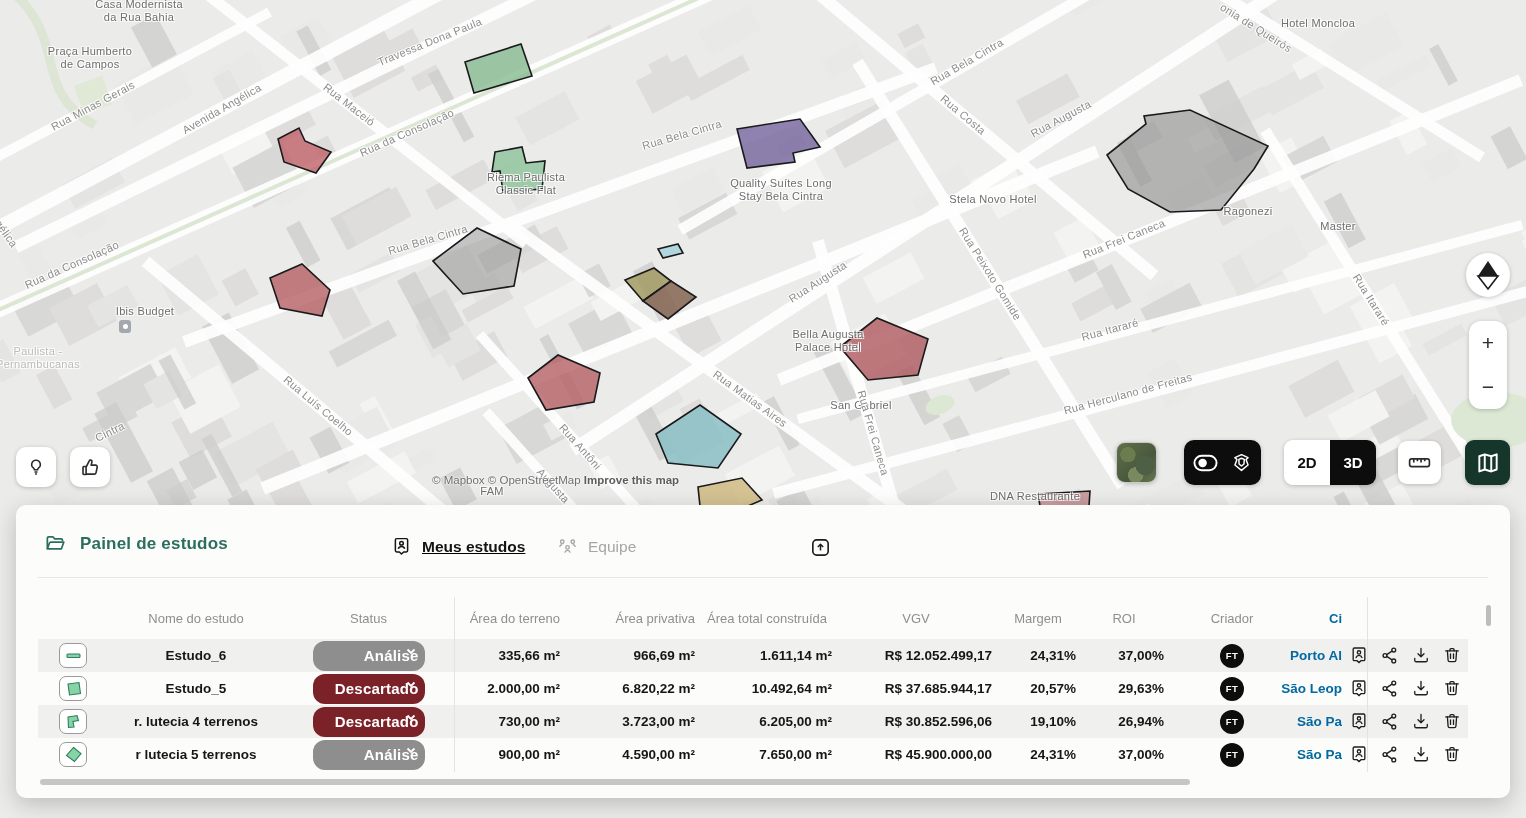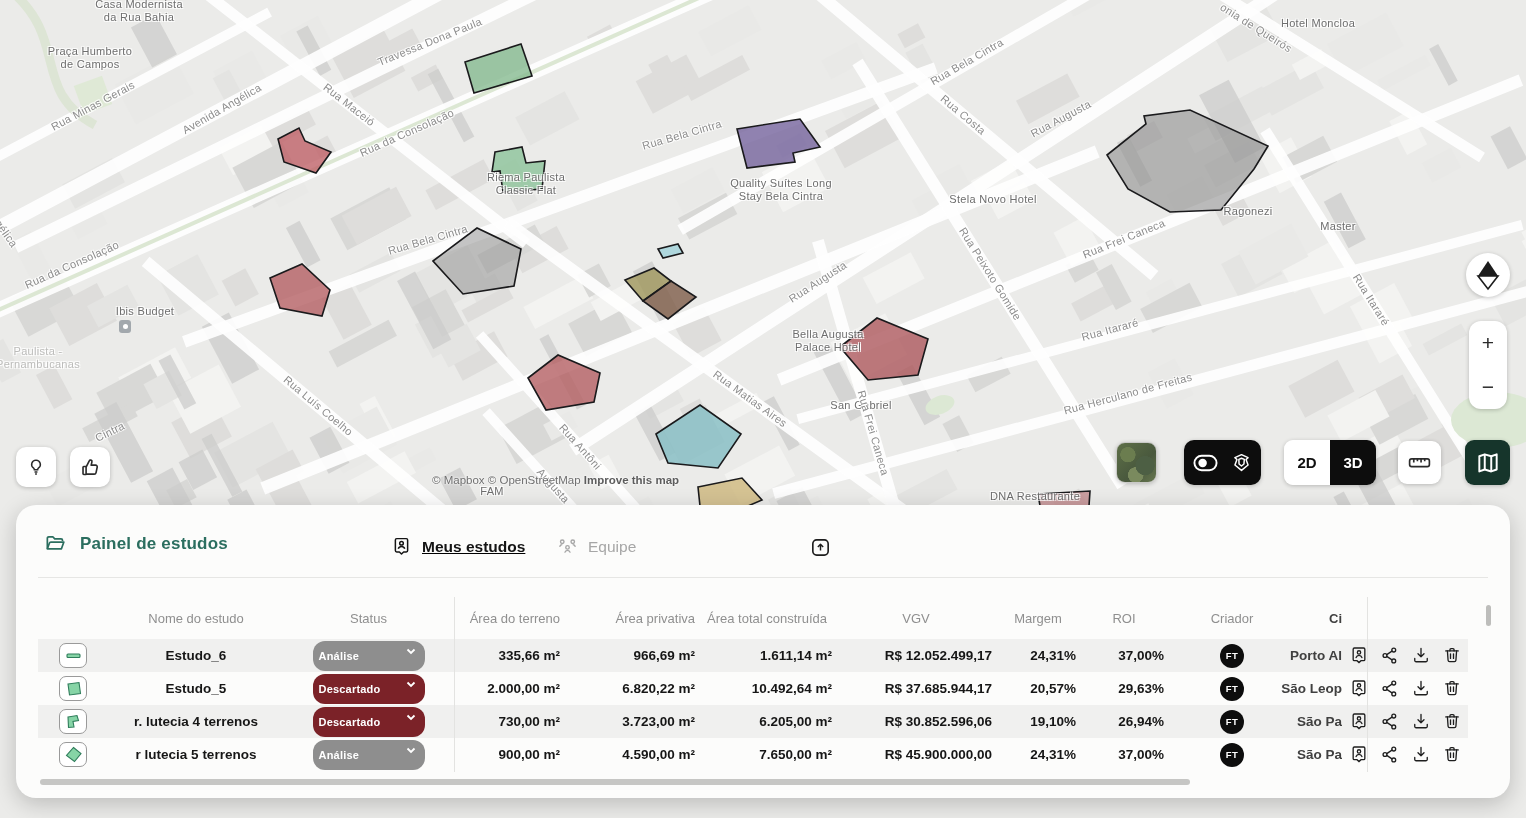--- a/index.html
+++ b/index.html
@@ -33,21 +33,21 @@
       linear-gradient(135deg,#5e7048,#49583d 60%,#66764f);}
   #layer-pill{left:1184px;top:440px;width:77px;height:45px;background:#0d0d0d;border-radius:10px;gap:13px;}
   #seg-2d3d{position:absolute;left:1284px;top:440px;width:92px;height:45px;border-radius:9px;overflow:hidden;
     display:flex;box-shadow:0 1px 4px rgba(0,0,0,.22);font-weight:700;font-size:15px;}
   #seg-2d3d .seg{flex:1;display:flex;align-items:center;justify-content:center;cursor:pointer;border:none;font:inherit;}
   #seg-2d{background:#fff;color:#101010;}
   #seg-3d{background:#0d0d0d;color:#fff;}
   #ruler-btn{left:1398px;top:441px;width:43px;height:43px;border-radius:9px;}
   #mapstyle-btn{left:1465px;top:440px;width:45px;height:45px;border-radius:9px;background:#16352b;}
   
-  #panel{position:absolute;left:16px;top:505px;width:1494px;height:293px;background:#fcfcfb;border-radius:20px;
+  #panel{position:absolute;left:16px;top:505px;width:1494px;height:293px;background:#fcfcfb;border-radius:10px;
     box-shadow:0 6px 22px rgba(0,0,0,.20);z-index:5;}
   #panel-title{position:absolute;left:28px;top:27px;display:flex;align-items:center;gap:13px;}
   #panel-title span{font-size:17px;font-weight:700;color:#2b6e5f;letter-spacing:.2px;}
   .tab{position:absolute;display:flex;align-items:center;gap:10px;cursor:pointer;background:none;border:none;padding:0;font-family:inherit;}
   #tab-meus{left:375px;top:31px;text-decoration:underline;}
   #tab-meus span{font-size:15.5px;font-weight:700;color:#141414;}
   #tab-equipe{left:541px;top:31px;}
   #tab-equipe span{font-size:15.5px;font-weight:500;color:#a6a6a6;}
   #collapse-btn{position:absolute;left:793px;top:31px;background:none;border:none;padding:0;cursor:pointer;}
   #close-btn{position:absolute;left:1466px;top:532px;background:none;border:none;font-size:17px;color:#9a9a9a;cursor:pointer;line-height:1;padding:4px;font-family:inherit;}
@@ -64,25 +64,25 @@
   .c-thumb{left:20px;width:30px;}
   .c-name{left:58px;width:200px;}
   .c-status{left:268px;width:125px;}
   .c-terreno{left:406px;width:116px;}
   .c-priv{left:530px;width:127px;}
   .c-total{left:664px;width:130px;}
   .c-vgv{left:802px;width:152px;}
   .c-margem{left:962px;width:76px;}
   .c-roi{left:1046px;width:80px;}
   .c-criador{left:1158px;width:72px;}
-  .c-cidade{left:1236px;width:68px;color:#404040;font-weight:600;overflow:hidden;white-space:nowrap;}
+  .c-cidade{left:1236px;width:68px;color:#0369a1;font-weight:600;overflow:hidden;white-space:nowrap;}
   .c-actions{left:1306px;width:124px;display:flex;align-items:center;gap:9px;justify-content:flex-start;padding-left:4px;}
   .vdiv{position:absolute;top:92px;height:175px;width:1px;background:#e3e3e1;pointer-events:none;}
   .thumb-btn{width:28px;height:25px;background:#fff;border:1.4px solid #9a9a9a;border-radius:7px;display:flex;align-items:center;justify-content:center;cursor:pointer;padding:0;}
-  .pill{width:112px;height:30px;border-radius:12px;color:#fff;font-size:11px;font-weight:700;display:flex;align-items:center;justify-content:flex-start;position:relative;cursor:pointer;border:none;font-family:inherit;letter-spacing:.2px;}
+  .pill{width:112px;height:30px;border-radius:12px;color:#fff;font-size:15px;font-weight:700;display:flex;align-items:center;justify-content:flex-end;position:relative;cursor:pointer;border:none;font-family:inherit;letter-spacing:.2px;}
   .pill svg{position:absolute;right:9px;top:6px;}
   .avatar{width:24px;height:24px;border-radius:50%;background:#0d0d0d;color:#fff;font-size:9.5px;font-weight:700;display:flex;align-items:center;justify-content:center;letter-spacing:.4px;}
   .act-btn{width:22px;height:24px;background:none;border:none;padding:0;cursor:pointer;display:flex;align-items:center;justify-content:center;}
   #hscroll{position:absolute;left:24px;top:274px;width:1150px;height:6px;border-radius:3px;background:#c6c6c4;cursor:pointer;}
   #vscroll{position:absolute;left:1470px;top:100px;width:5px;height:21px;border-radius:3px;background:#bdbdbb;cursor:pointer;}
   .metro-ic{position:absolute;left:119px;top:320px;width:12px;height:13px;border-radius:3px;background:#a2a8ad;display:flex;align-items:center;justify-content:center;}
   .metro-ic i{display:block;width:5px;height:5px;border-radius:50%;background:#fff;}
 </style>
 </head>
 <body>

